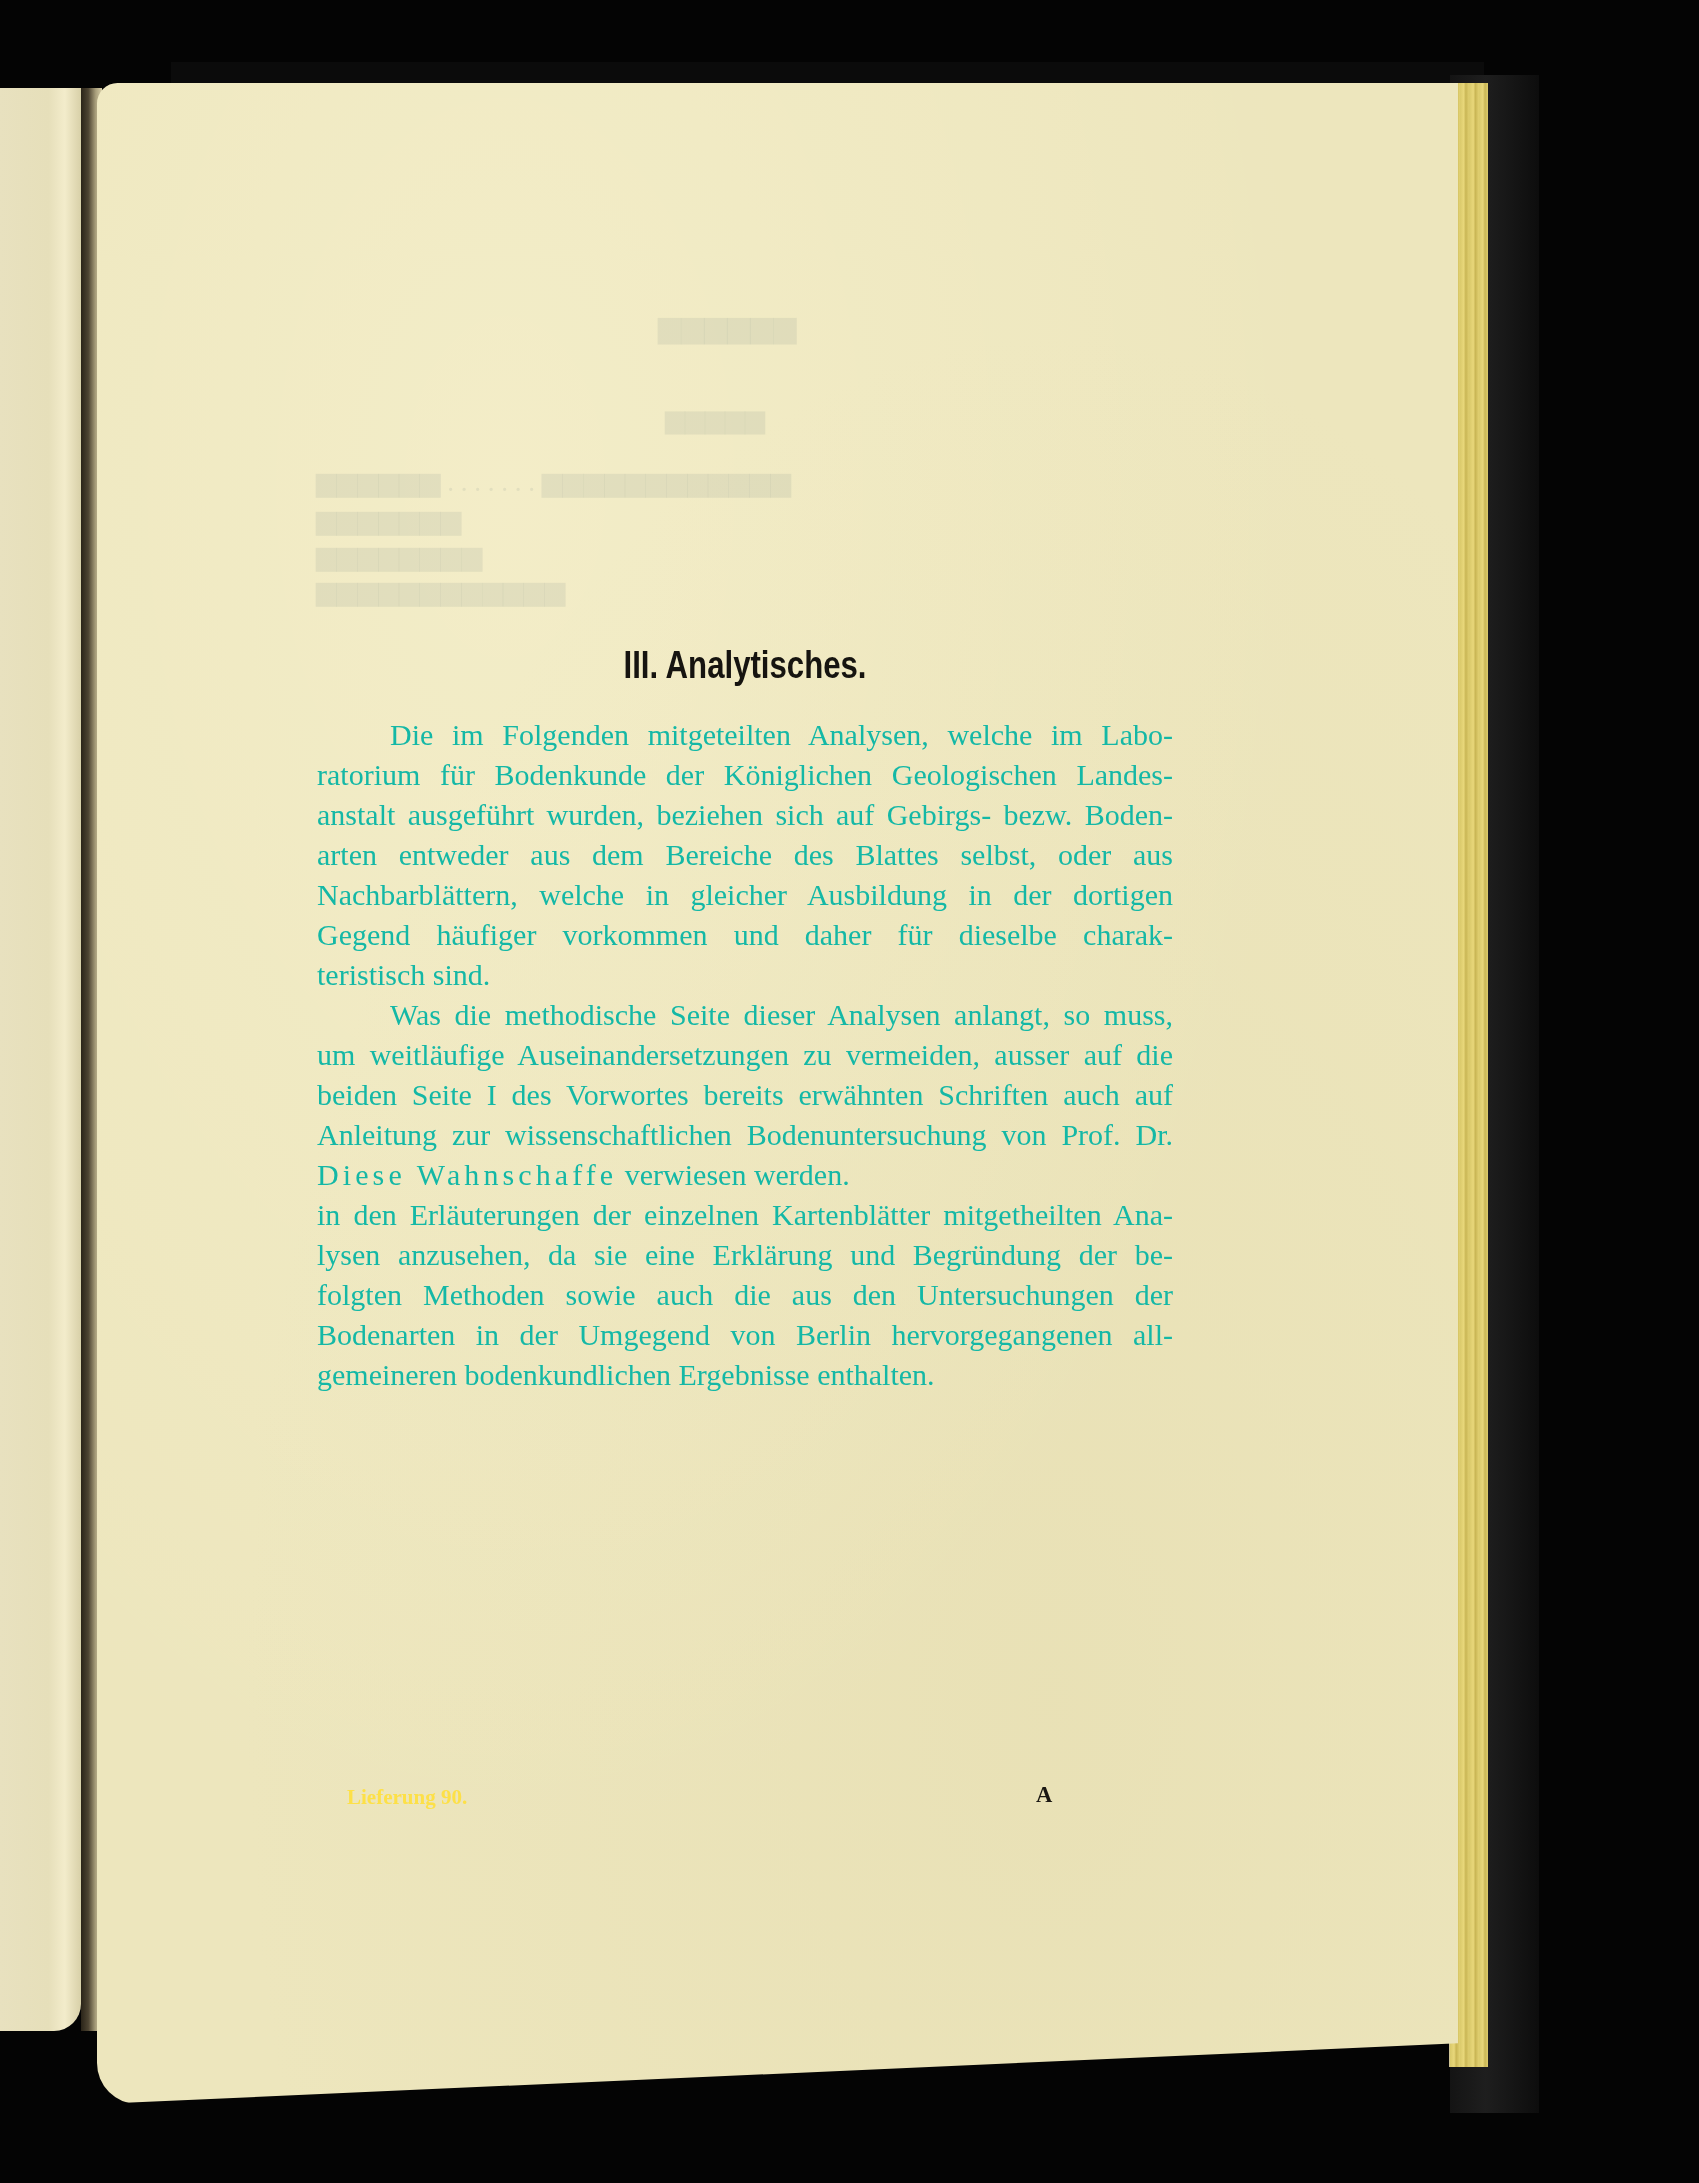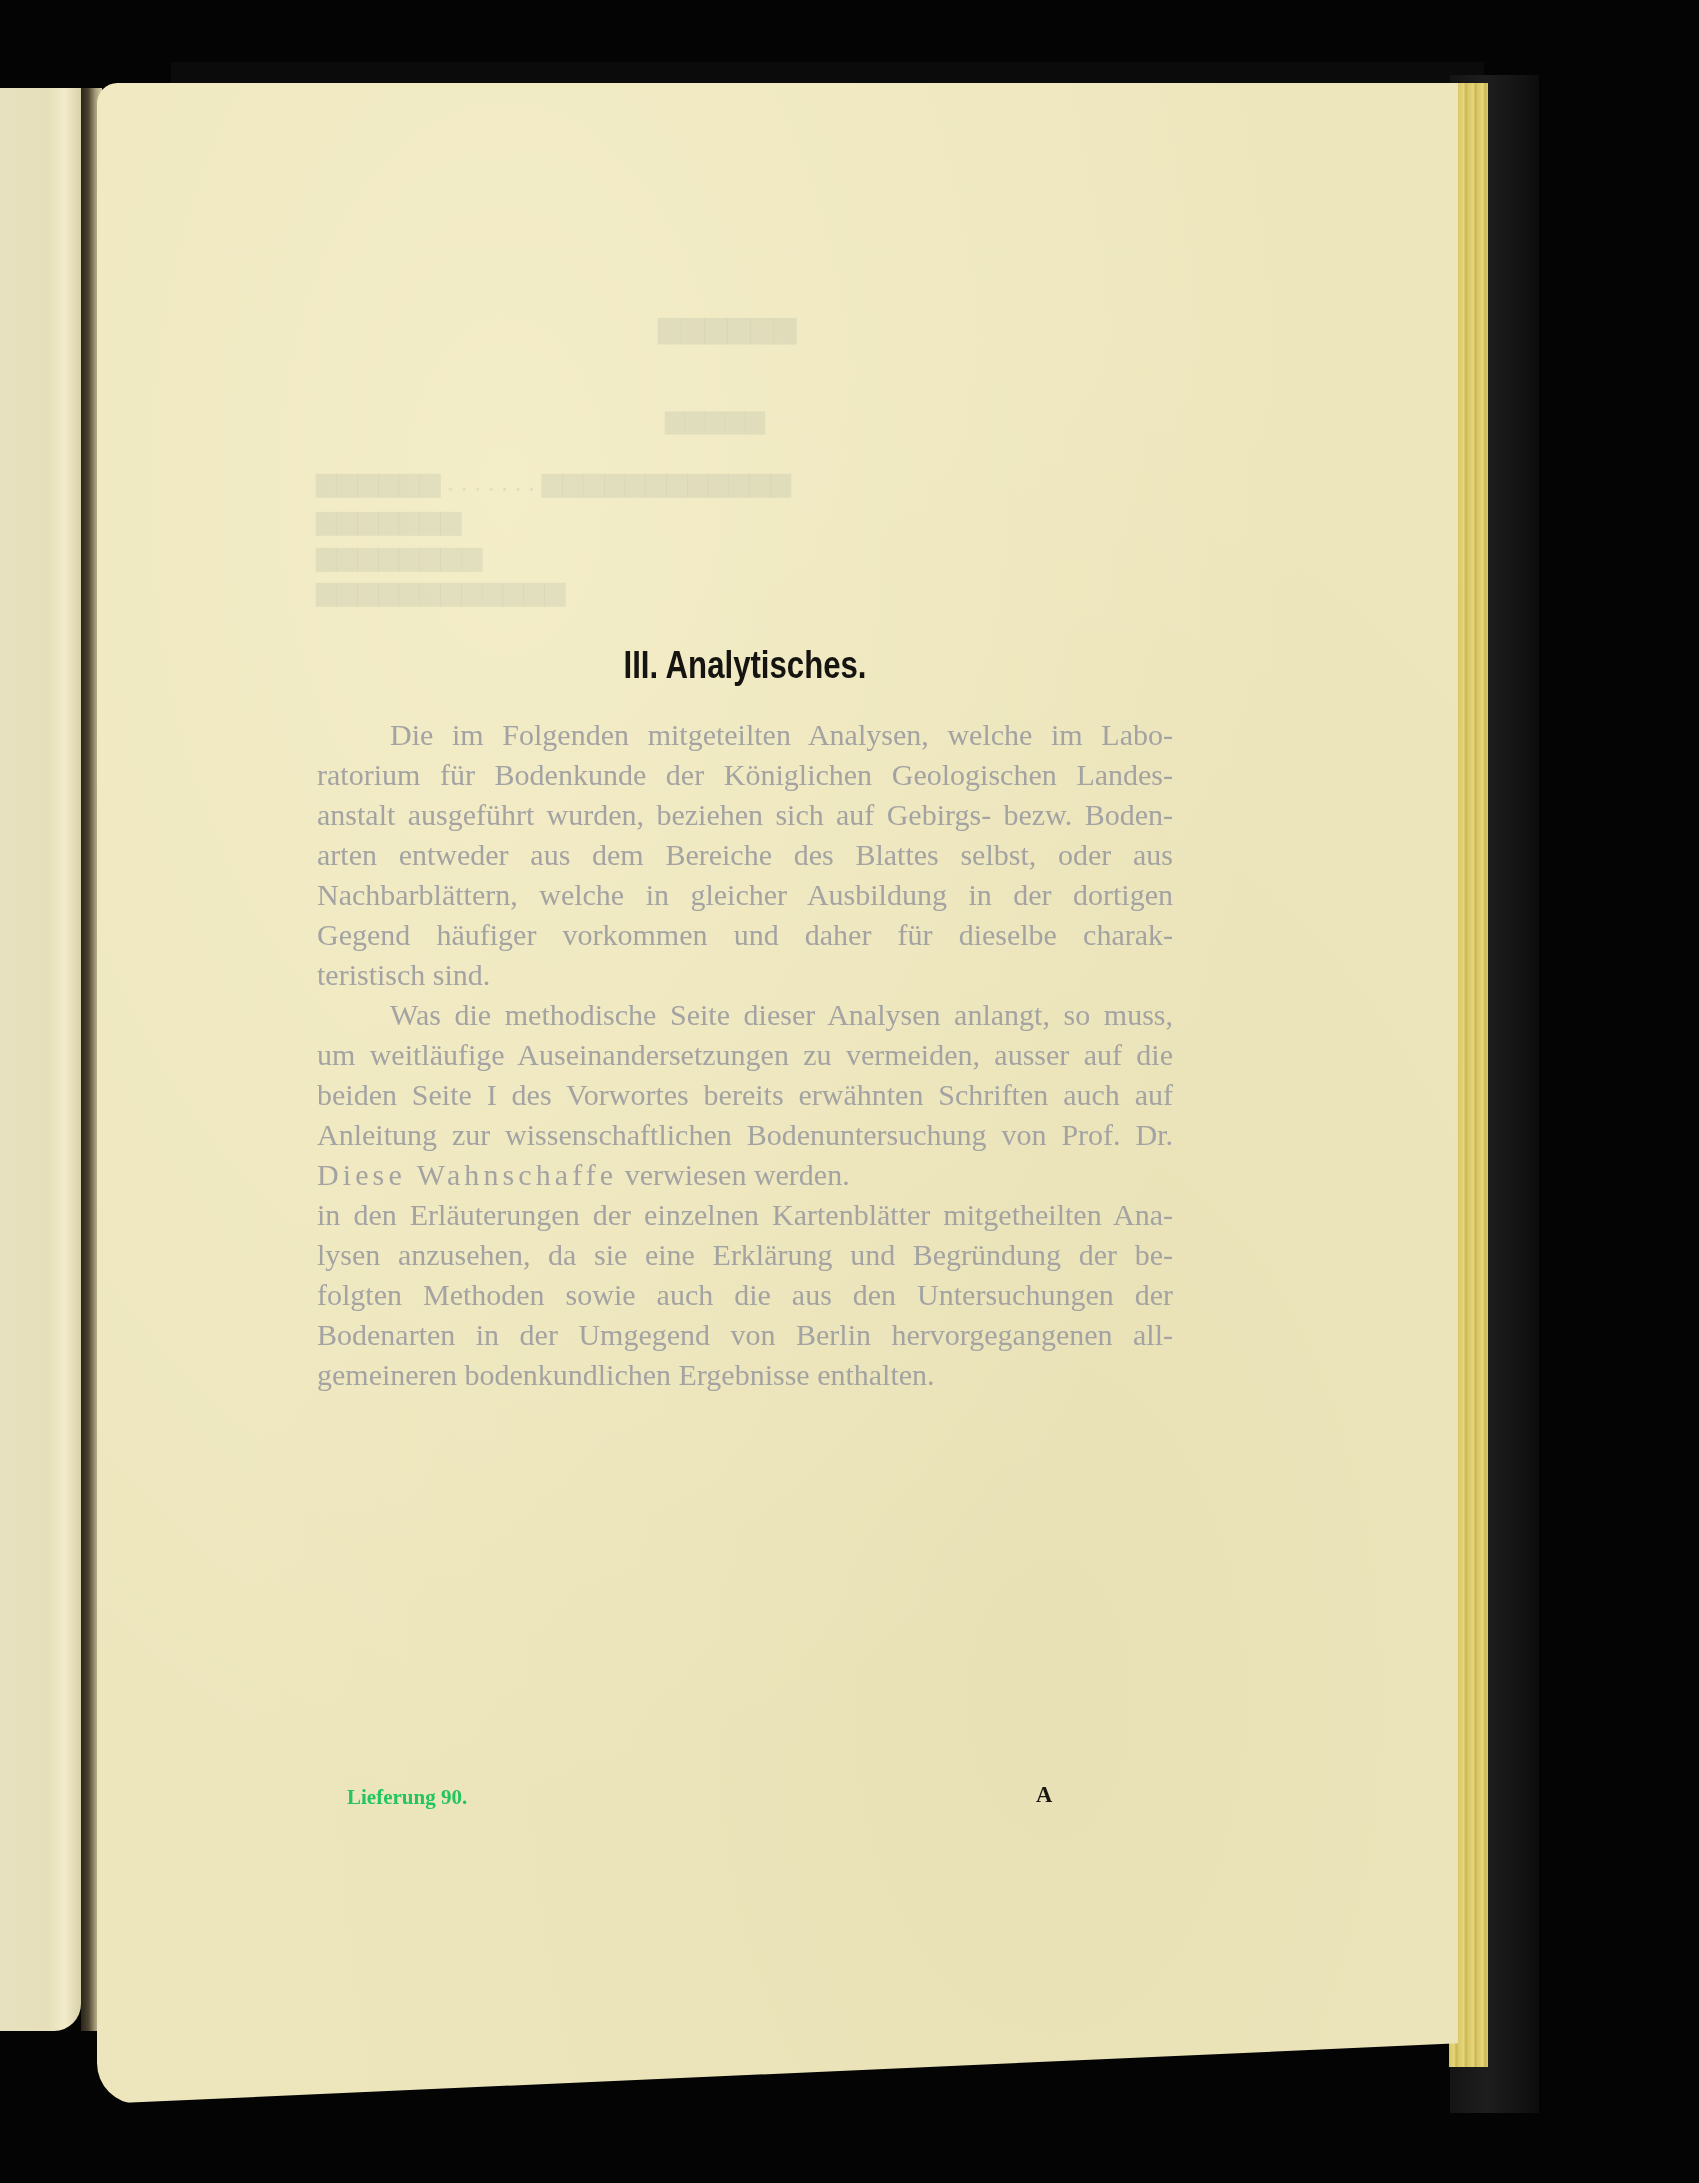--- a/index.html
+++ b/index.html
@@ -100,21 +100,21 @@
       letter-spacing: 0px;
       transform: scaleX(0.82);
       margin: 0 0 27px 0;
       height: 45px;
       line-height: 45px;
     }
     .para {
       font-family: "Liberation Serif", serif;
       font-size: 30px;
       line-height: 40px;
-      color: #a3a3a3;
+      color: #14b8a6;
       text-align: justify;
       text-align-last: left;
       margin: 0;
     }
     .para .line {
       display: block;
       text-align: justify;
       text-align-last: justify;
       white-space: nowrap;
       transform-origin: left center;
@@ -128,21 +128,21 @@
     .spaced {
       letter-spacing: 4.1px;
     }
     .footer-left {
       position: absolute;
       left: 347px;
       top: 1785px;
       font-family: "Liberation Serif", serif;
       font-weight: bold;
       font-size: 21px;
-      color: #22c55e;
+      color: #fde047;
     }
     .footer-right {
       position: absolute;
       left: 1036px;
       top: 1782px;
       font-family: "Liberation Serif", serif;
       font-weight: bold;
       font-size: 22.6px;
       color: #1a1712;
     }

